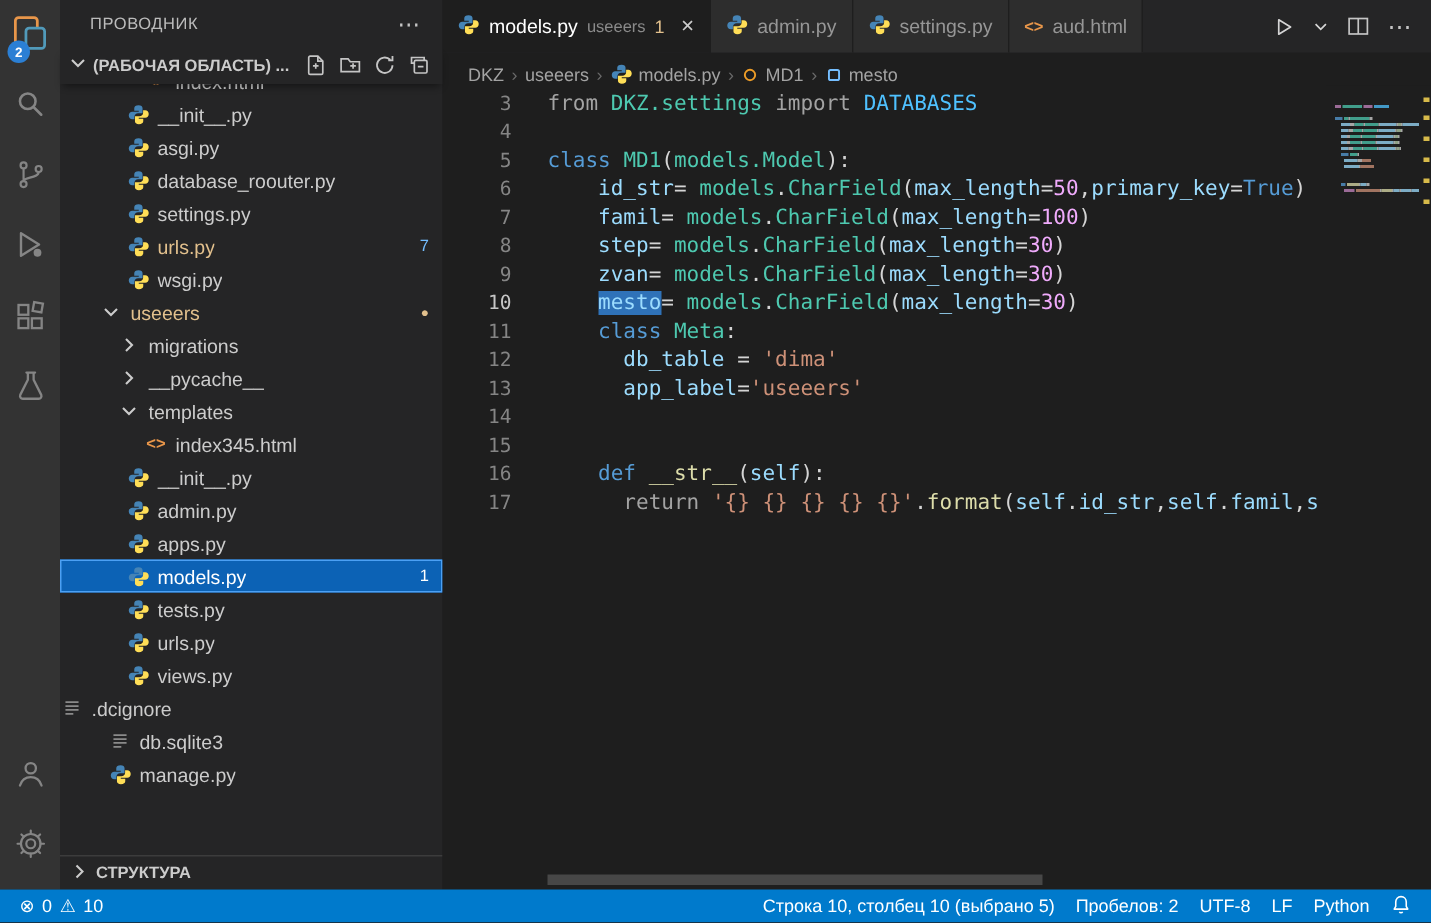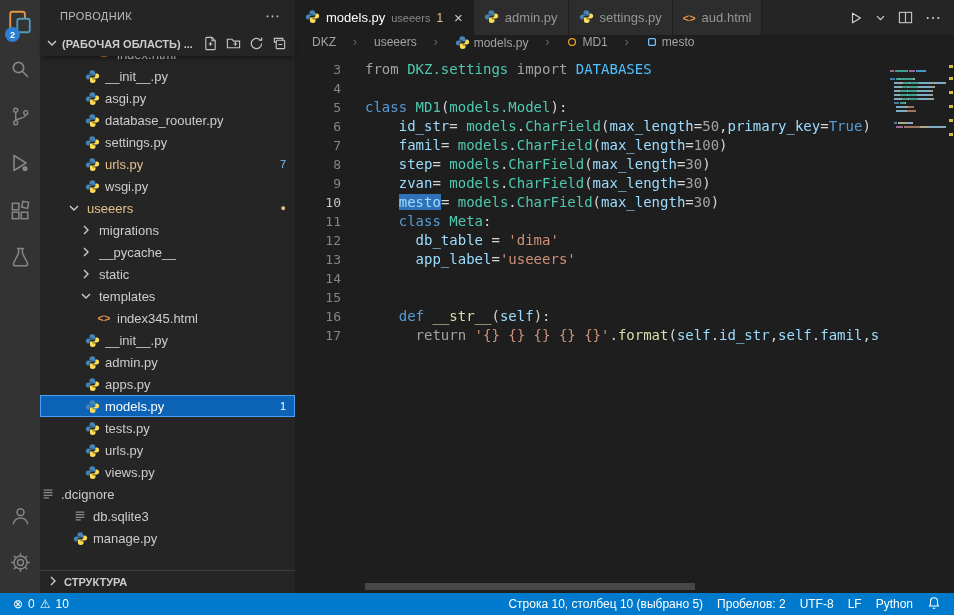--- a/index.html
+++ b/index.html
@@ -39,33 +39,33 @@
   .tab-bar{height:35px;background:#252526;display:flex;align-items:stretch;flex-shrink:0}
   .tab{display:flex;align-items:center;gap:6px;padding:0 10px;background:#2d2d2d;border-right:1px solid #1e1e1e;color:#969696;font-size:13px;cursor:pointer;white-space:nowrap}
   .tab.active{background:#1e1e1e;color:#ffffff}
   .tab .dir{font-size:11px;color:#8a8a8a}
   .tab .tbadge{color:var(--modified,#e2c08d);font-size:12px}
   .tab .close{margin-left:5px;color:#cccccc;font-size:15px;line-height:1;cursor:pointer}
   .tab-actions{margin-left:auto;display:flex;align-items:center;gap:12px;padding:0 12px;color:#d4d4d4}
   .tab-actions .icon{display:flex;align-items:center;cursor:pointer}
   .more-glyph{font-size:16px;letter-spacing:1px;color:#c5c5c5}
 
-  .breadcrumbs{height:22px;display:flex;align-items:flex-start;gap:17px;padding-left:17px;font-size:12px;color:#a3a3a3;flex-shrink:0}
+  .breadcrumbs{height:22px;display:flex;align-items:flex-end;gap:5px;padding-left:17px;font-size:12px;color:#a3a3a3;flex-shrink:0}
   .crumb{display:flex;align-items:center;gap:4px;cursor:pointer}
   .crumb .icon{display:flex}
   .crumb-sep{color:#6a6a6a;font-size:12px}
 
   .editor{flex:1;position:relative;display:flex;overflow:hidden;font-family:"DejaVu Sans Mono","Liberation Mono",monospace;font-size:14px;line-height:19px}
   .gutter{width:46px;text-align:right;color:#858585;font-size:13px;padding-top:3px;flex-shrink:0;font-family:"DejaVu Sans Mono",monospace}
   .gutter div{height:19px}
   .gutter .cur{color:#c6c6c6}
   .code{padding:3px 0 0 24px;white-space:pre;color:#d4d4d4;flex:1;overflow:hidden}
   .code .cl{height:19px}
   .tok-kw{color:#a3a3a3}.tok-kw2{color:#569cd6}.tok-cls{color:#4ec9b0}.tok-fn{color:#dcdcaa}
-  .tok-str{color:#ce9178}.tok-num{color:#a3a3a3}.tok-var{color:#9cdcfe}.tok-pl{color:#d4d4d4}.tok-const{color:#4fc1ff}
+  .tok-str{color:#ce9178}.tok-num{color:#f0abfc}.tok-var{color:#9cdcfe}.tok-pl{color:#d4d4d4}.tok-const{color:#4fc1ff}
   .tok-sel{background:var(--selection,#2f72b8)}
 
   .minimap{position:absolute;right:0;top:0;bottom:14px;width:70px;background:#1e1e1e;padding:5px 8px 0 6px;z-index:3}
   .mm-line{height:3px;margin-bottom:1px;display:flex;overflow:hidden}
   .mm-seg{height:2px;flex-shrink:0}
   .ruler{position:absolute;right:1px;top:0;bottom:0;width:4px;z-index:4}
   .ruler i{position:absolute;right:0;width:4px;height:3px;background:#d7ba4a;display:block}
   .hscroll{position:absolute;left:70px;bottom:3px;width:330px;height:7px;background:rgba(121,121,121,.45);z-index:2;cursor:pointer}
 
   
@@ -252,28 +252,20 @@
             </span>
             <span class="label">migrations</span>
           </div>
           <div class="tree-row" style="padding-left: 38px;">
             <span class="icon">
               <svg width="16" height="16" viewBox="0 0 16 16" fill="none" stroke="#cccccc" stroke-width="1.4">
                 <path d="M6 4l4 4-4 4"></path>
               </svg>
             </span>
             <span class="label">__pycache__</span>
-          </div>
-          <div class="tree-row" style="padding-left: 38px;">
-            <span class="icon">
-              <svg width="16" height="16" viewBox="0 0 16 16" fill="none" stroke="#cccccc" stroke-width="1.4">
-                <path d="M6 4l4 4-4 4"></path>
-              </svg>
-            </span>
-            <span class="label">static</span>
           </div>
           <div class="tree-row" style="padding-left: 38px;">
             <span class="icon">
               <svg width="16" height="16" viewBox="0 0 16 16" fill="none" stroke="#cccccc" stroke-width="1.4">
                 <path d="M4 6l4 4 4-4"></path>
               </svg>
             </span>
             <span class="label">templates</span>
           </div>
           <div class="tree-row" style="padding-left: 56px;">

